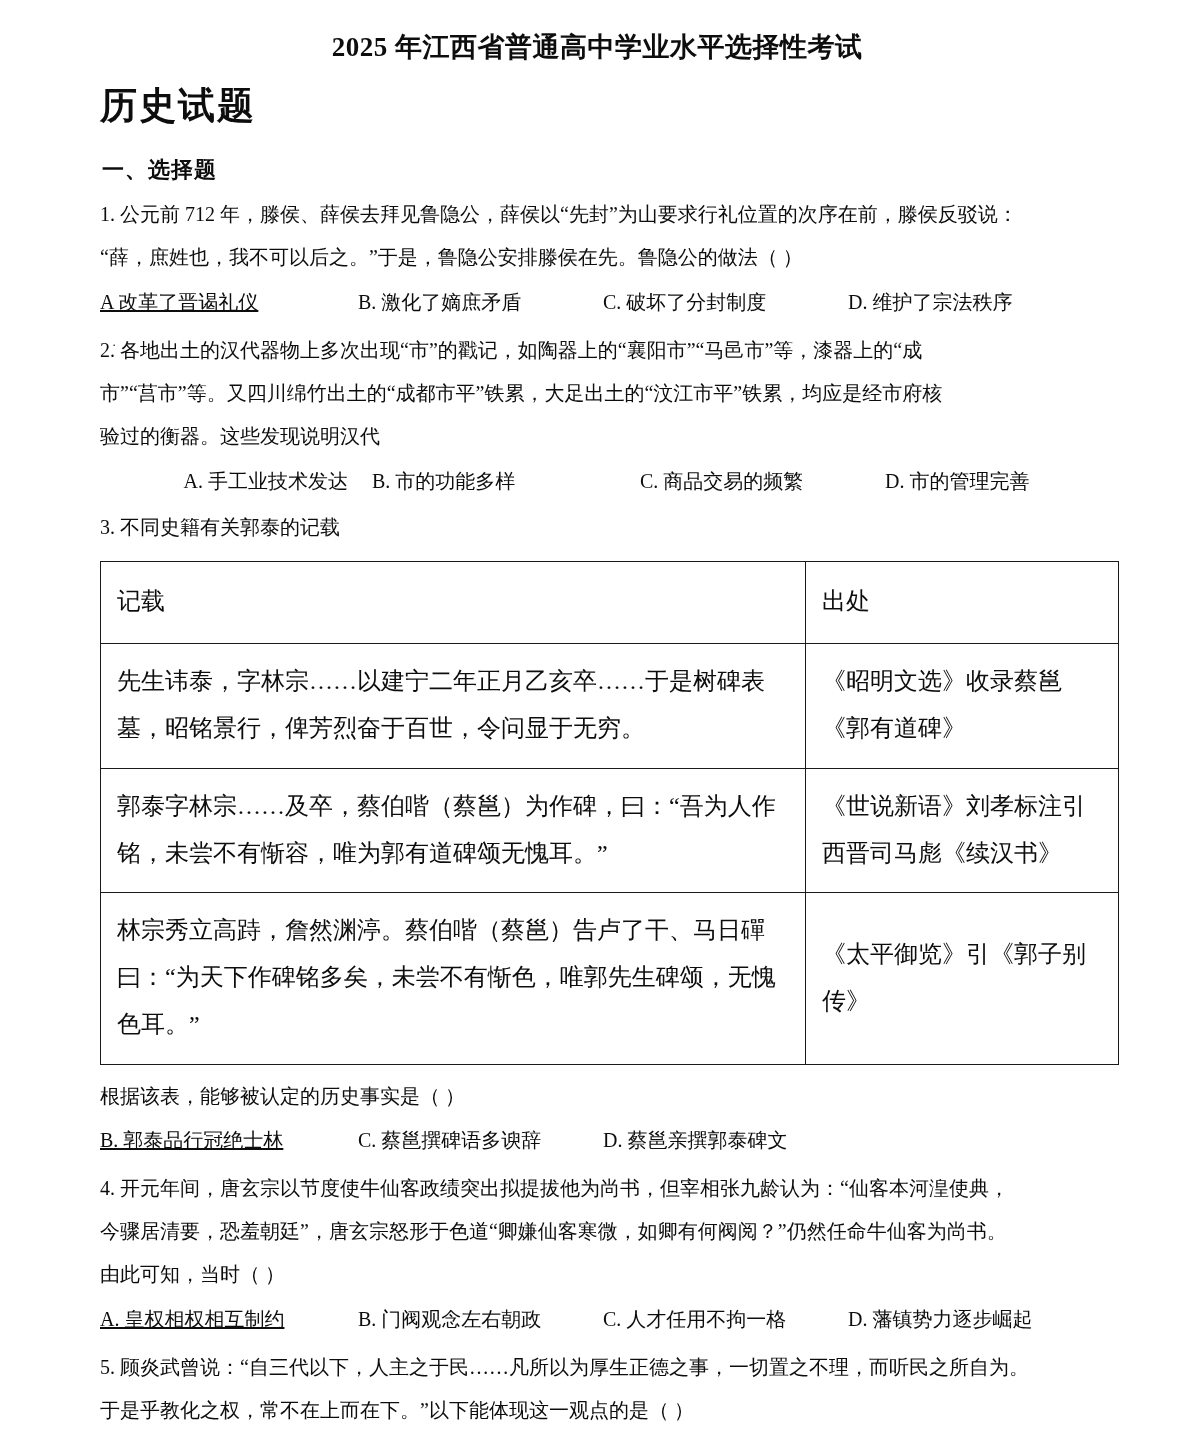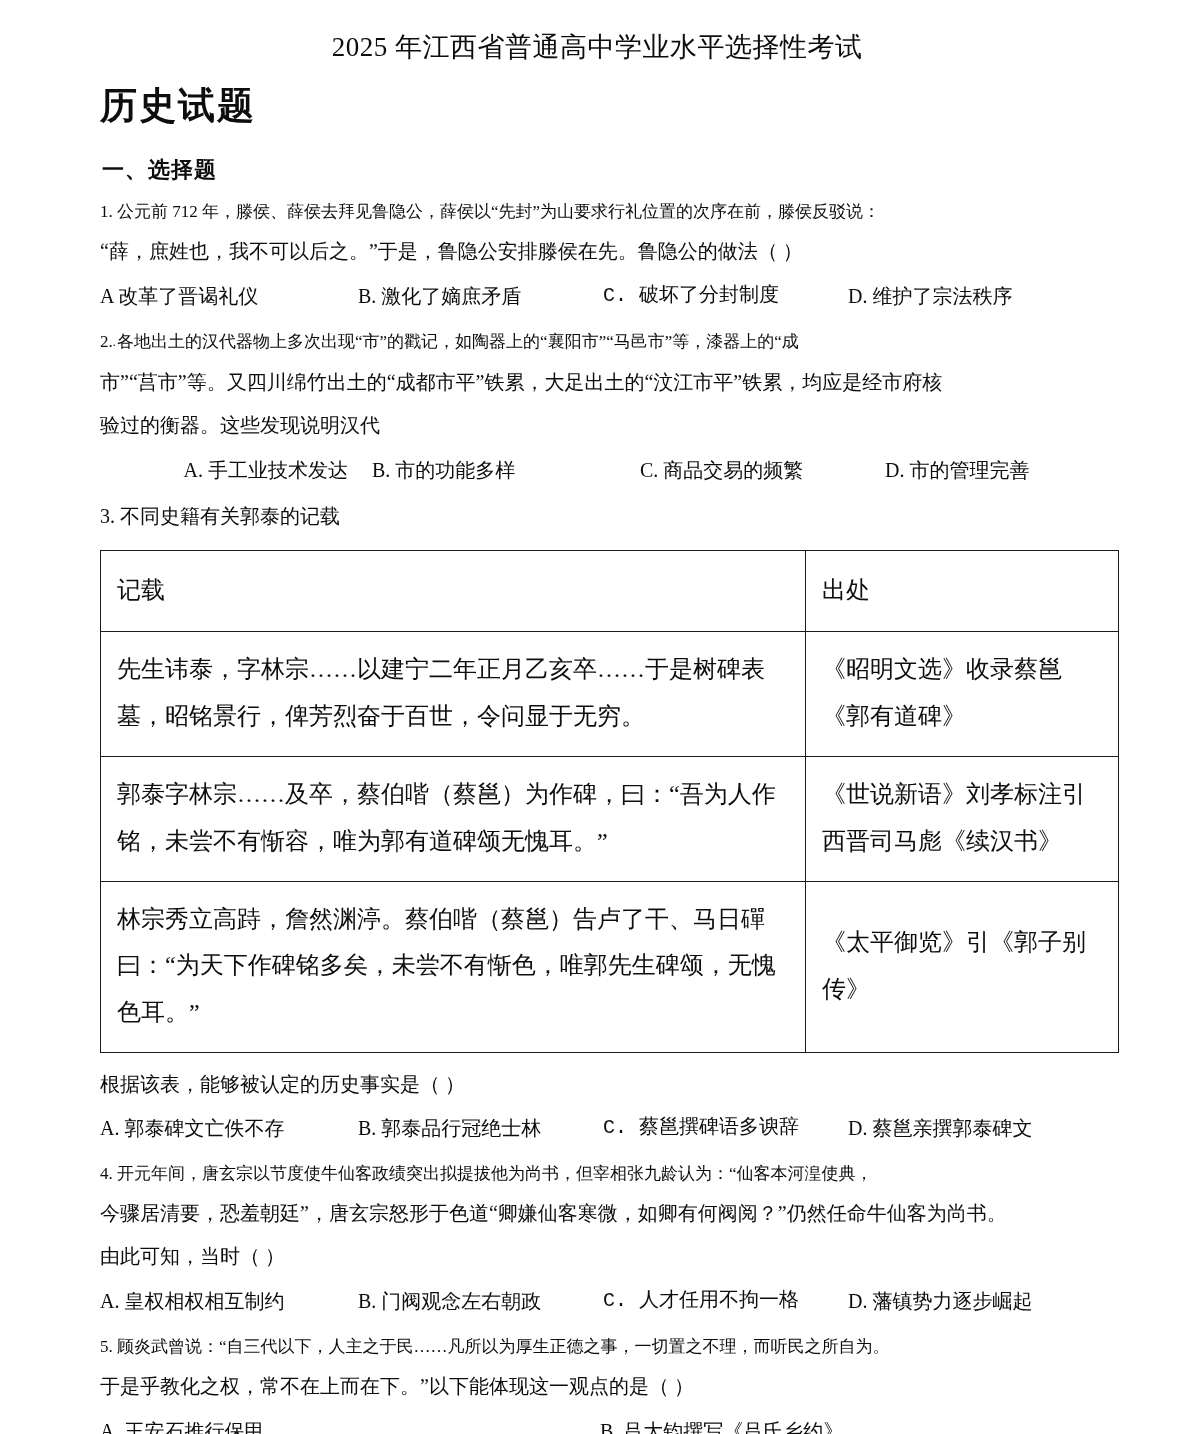--- a/index.html
+++ b/index.html
@@ -16,21 +16,21 @@
   .page {
     width: 1189px;
     min-height: 1434px;
     box-sizing: border-box;
     padding: 22px 95px 20px 100px;
     position: relative;
   }
   .doc-title {
     text-align: center;
     font-size: 27px;
-    font-weight: normal;
+    font-weight: bold;
     letter-spacing: 0.5px;
     margin: 8px 0 0 0;
     line-height: 1.3;
   }
   .doc-subtitle {
     text-align: left;
     font-size: 37px;
     font-weight: bold;
     letter-spacing: 2px;
     margin: 18px 0 0 0;
@@ -39,40 +39,40 @@
   .section-heading {
     font-size: 22px;
     font-weight: bold;
     margin: 26px 0 10px 2px;
     letter-spacing: 1px;
   }
   .q-block {
     margin: 0 0 6px 0;
   }
   .q-stem {
-    font-size: 17px;
+    font-size: 20px;
     line-height: 1.95;
     text-align: justify;
     text-justify: inter-ideograph;
     margin: 10px 0 4px 0;
   }
   .q-stem-follow {
     font-size: 20px;
     line-height: 1.95;
     margin: 2px 0 4px 0;
   }
   .options {
     display: flex;
     font-size: 20px;
     line-height: 1.9;
     margin: 6px 0 8px 0;
   }
-  .options.spread-4 > .opt:nth-child(1) { width: 258px; }
+  .options.spread-4 > .opt:nth-child(1) { width: 258px; text-decoration: underline; }
   .options.spread-4 > .opt:nth-child(2) { width: 245px; }
-  .options.spread-4 > .opt:nth-child(3) { width: 245px; font-family: Liberation Mono, monospace; }
+  .options.spread-4 > .opt:nth-child(3) { width: 245px; }
   .options.spread-4 > .opt:nth-child(4) { width: auto; font-family: Liberation Serif, serif; }
   .options.wide-4 > .opt:nth-child(1) { width: 248px; text-align: right; }
   .options.wide-4 > .opt:nth-child(2) { width: 268px; margin-left: 24px; }
   .options.wide-4 > .opt:nth-child(3) { width: 245px; }
   .options.wide-4 > .opt:nth-child(4) { width: auto; }
   .options.two-col > .opt:nth-child(1) { width: 500px; }
   .opt {
     white-space: nowrap;
   }
   table.src-table {
@@ -160,21 +160,20 @@
         </tr>
         <tr>
           <td class="col-a">林宗秀立高跱，詹然渊渟。蔡伯喈（蔡邕）告卢了干、马日磾曰：“为天下作碑铭多矣，未尝不有惭色，唯郭先生碑颂，无愧色耳。”</td>
           <td class="col-b">《太平御览》引《郭子别传》</td>
         </tr>
       </tbody>
     </table>
 
     <div class="table-note">根据该表，能够被认定的历史事实是（    ）</div>
     <div class="options spread-4">
-      <span class="opt">A. 郭泰碑文亡佚不存</span>
       <span class="opt">B. 郭泰品行冠绝士林</span>
       <span class="opt">C. 蔡邕撰碑语多谀辞</span>
       <span class="opt">D. 蔡邕亲撰郭泰碑文</span>
     </div>
   </div>
 
   <div class="q-block">
     <div class="q-stem">4. 开元年间，唐玄宗以节度使牛仙客政绩突出拟提拔他为尚书，但宰相张九龄认为：“仙客本河湟使典，</div>
     <div class="q-stem-follow">今骤居清要，恐羞朝廷”，唐玄宗怒形于色道“卿嫌仙客寒微，如卿有何阀阅？”仍然任命牛仙客为尚书。</div>
     <div class="q-stem-follow">由此可知，当时（    ）</div>

